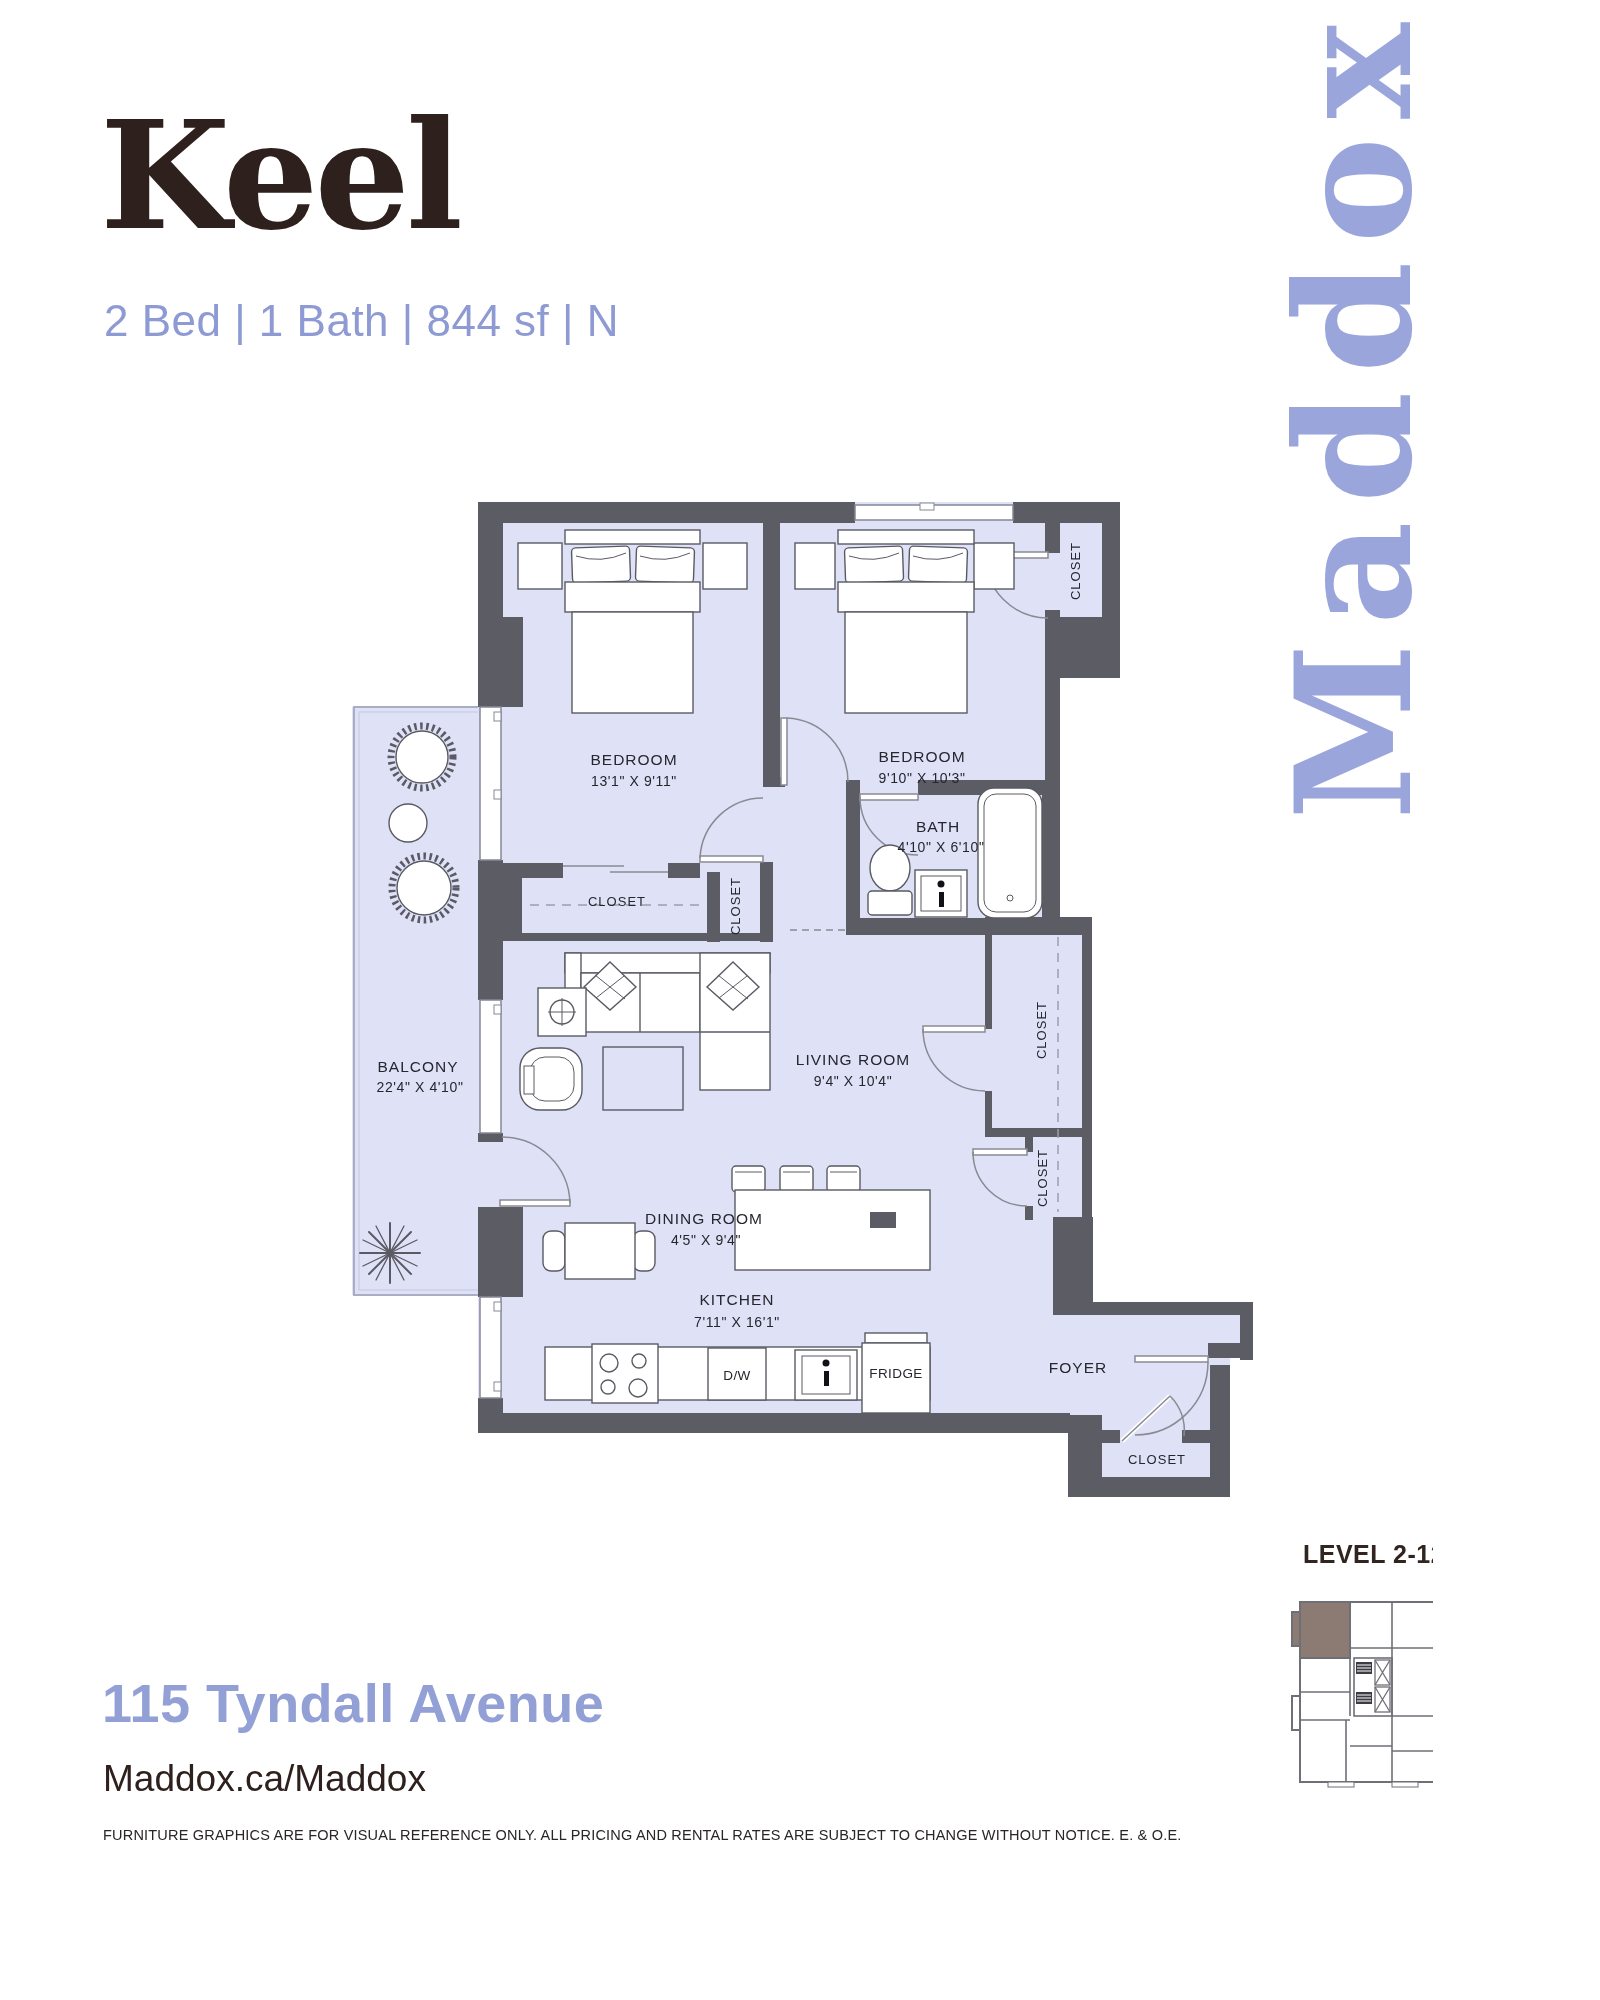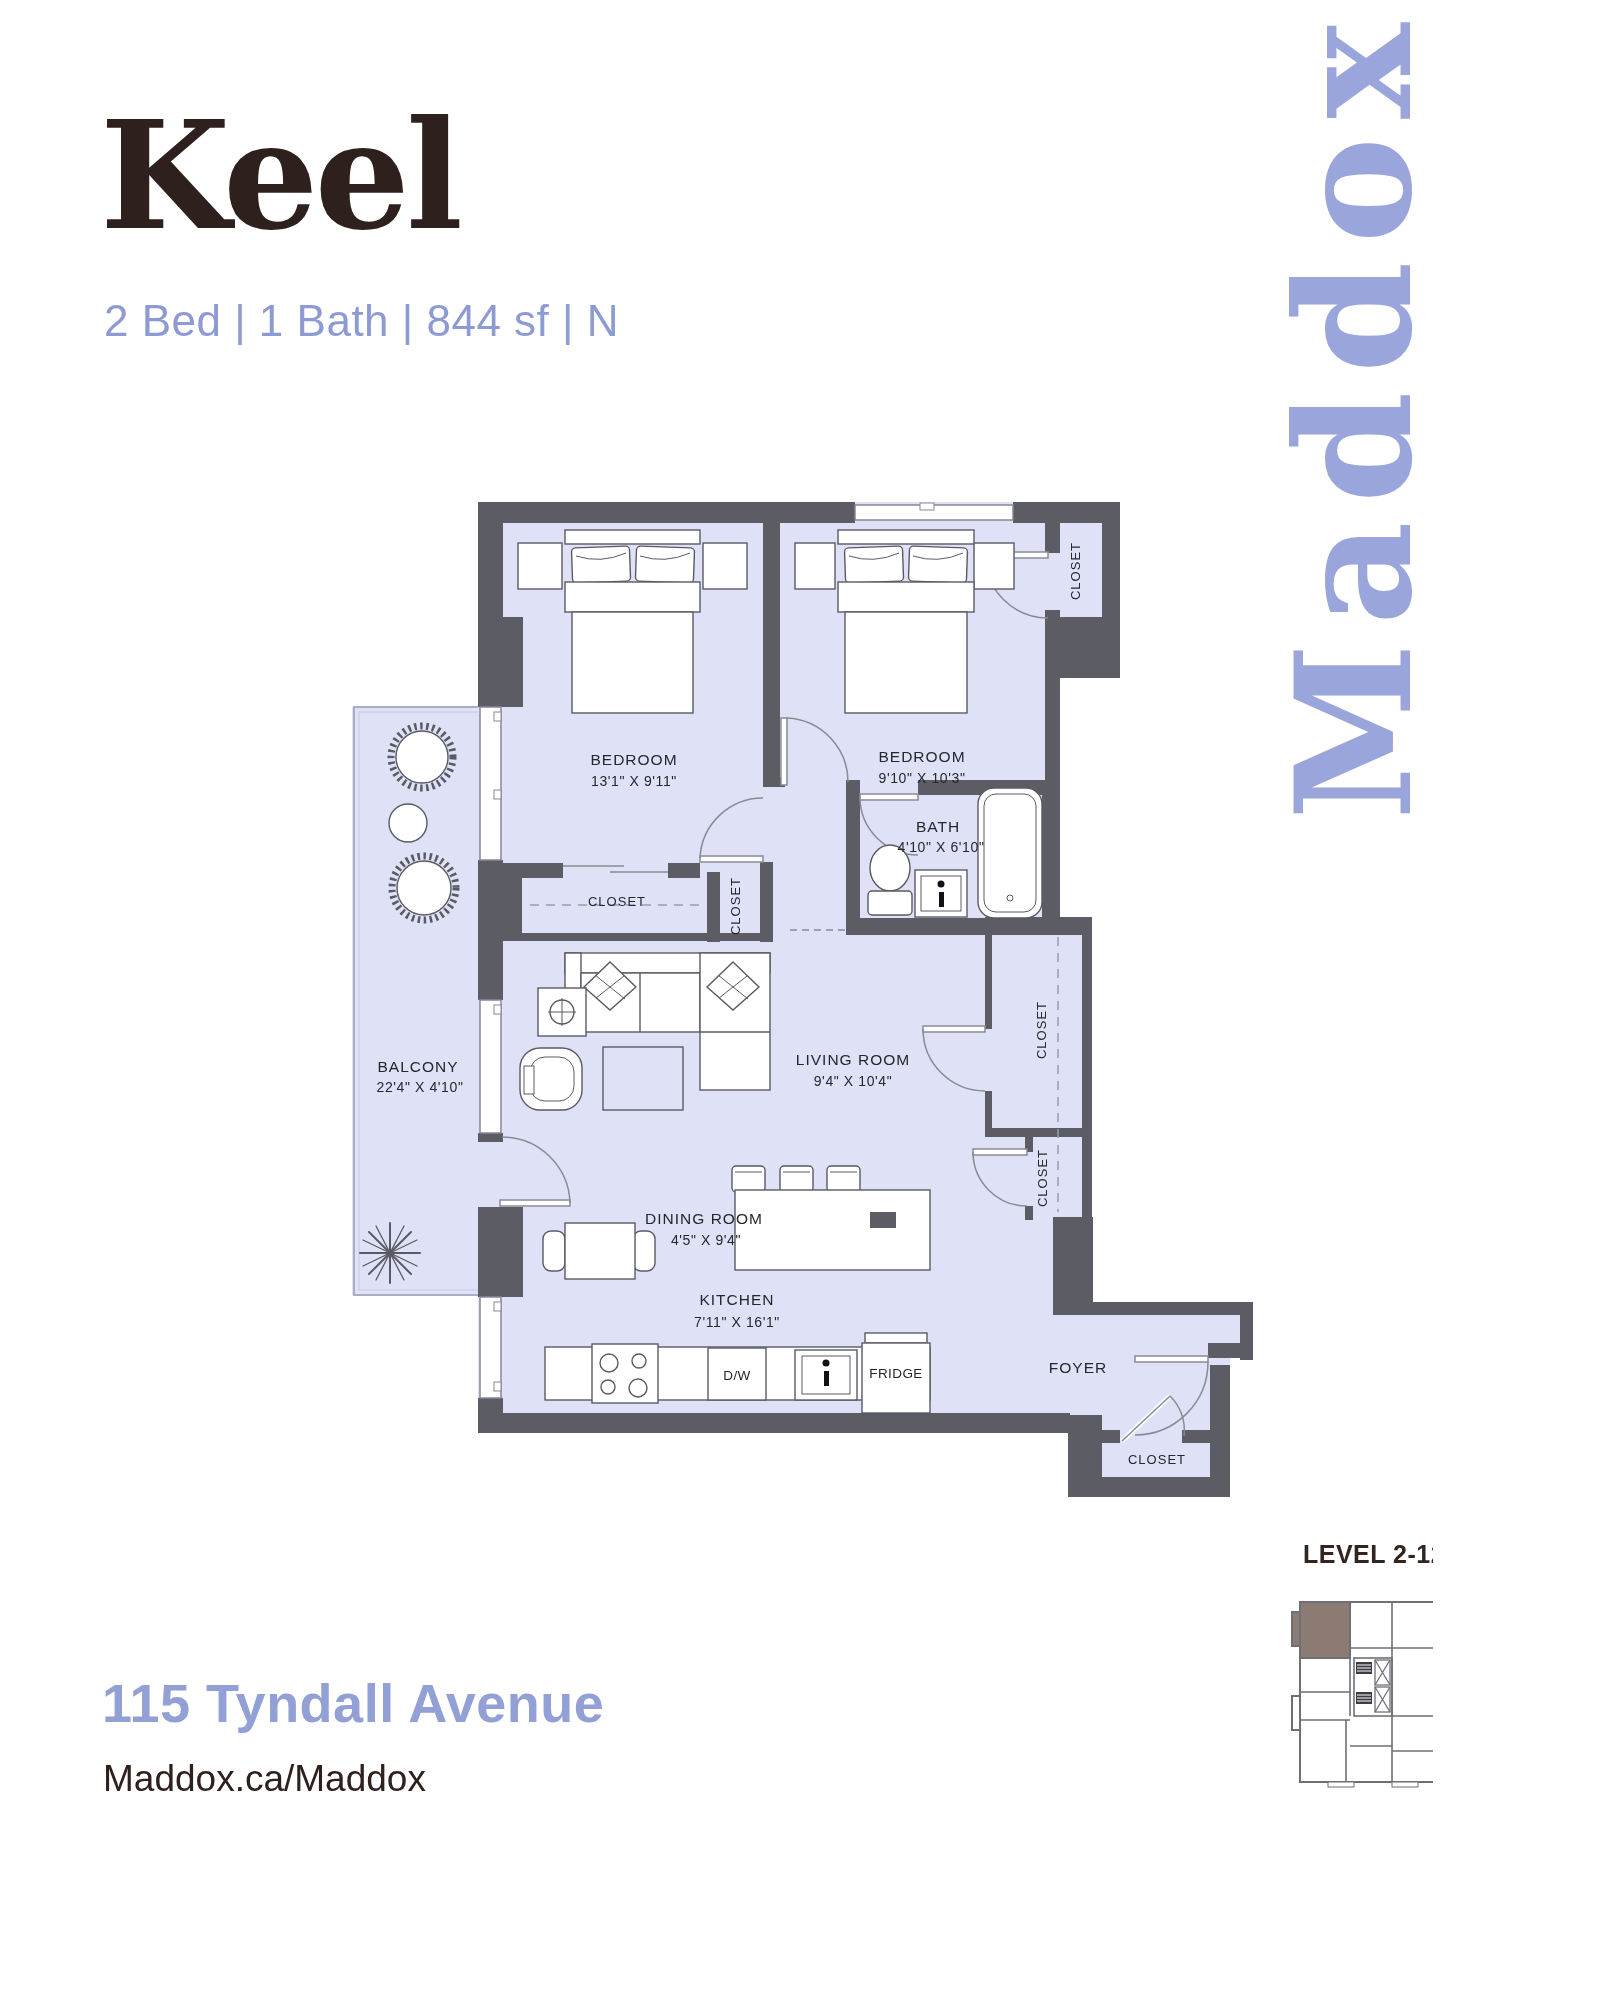--- a/index.html
+++ b/index.html
@@ -335,15 +335,16 @@
         <path d="M87,91 L102,116 M102,91 L87,116" fill="none"></path>
       </g>
     </g>
   </svg>
 
   <div class="address">115 Tyndall Avenue</div>
   <div class="website">
     <span class="b">Maddox.ca</span><span>/Maddox</span>
   </div>
   <div class="disclaimer">
+    <div>FURNITURE GRAPHICS ARE FOR VISUAL REFERENCE ONLY. ALL PRICING AND RENTAL RATES ARE SUBJECT TO CHANGE WITHOUT NOTICE. E. &amp; O.E.</div>
   </div>
 
 </div>
 
 </body></html>

